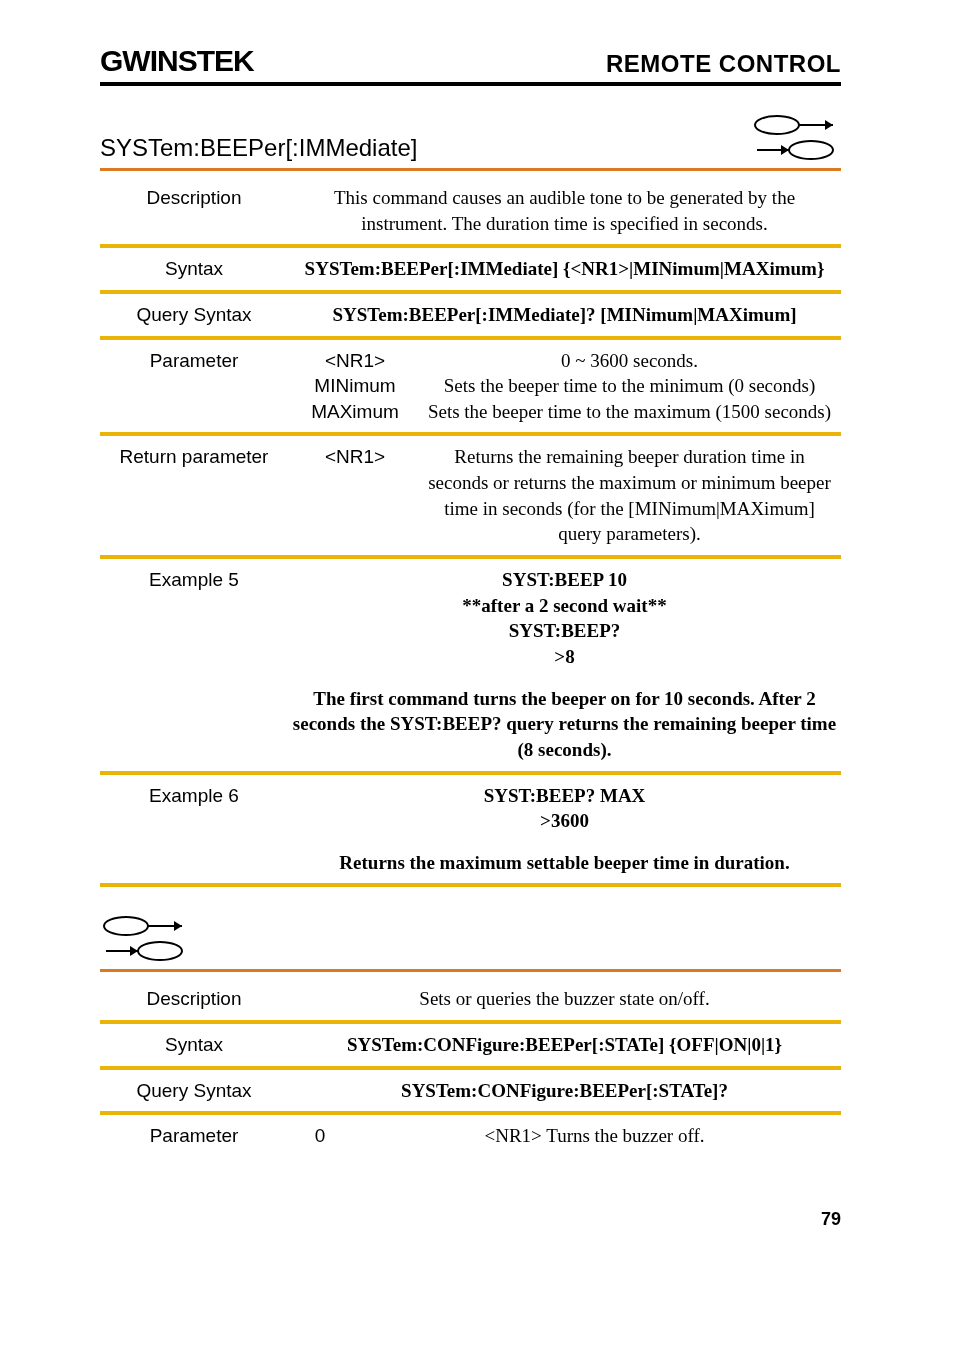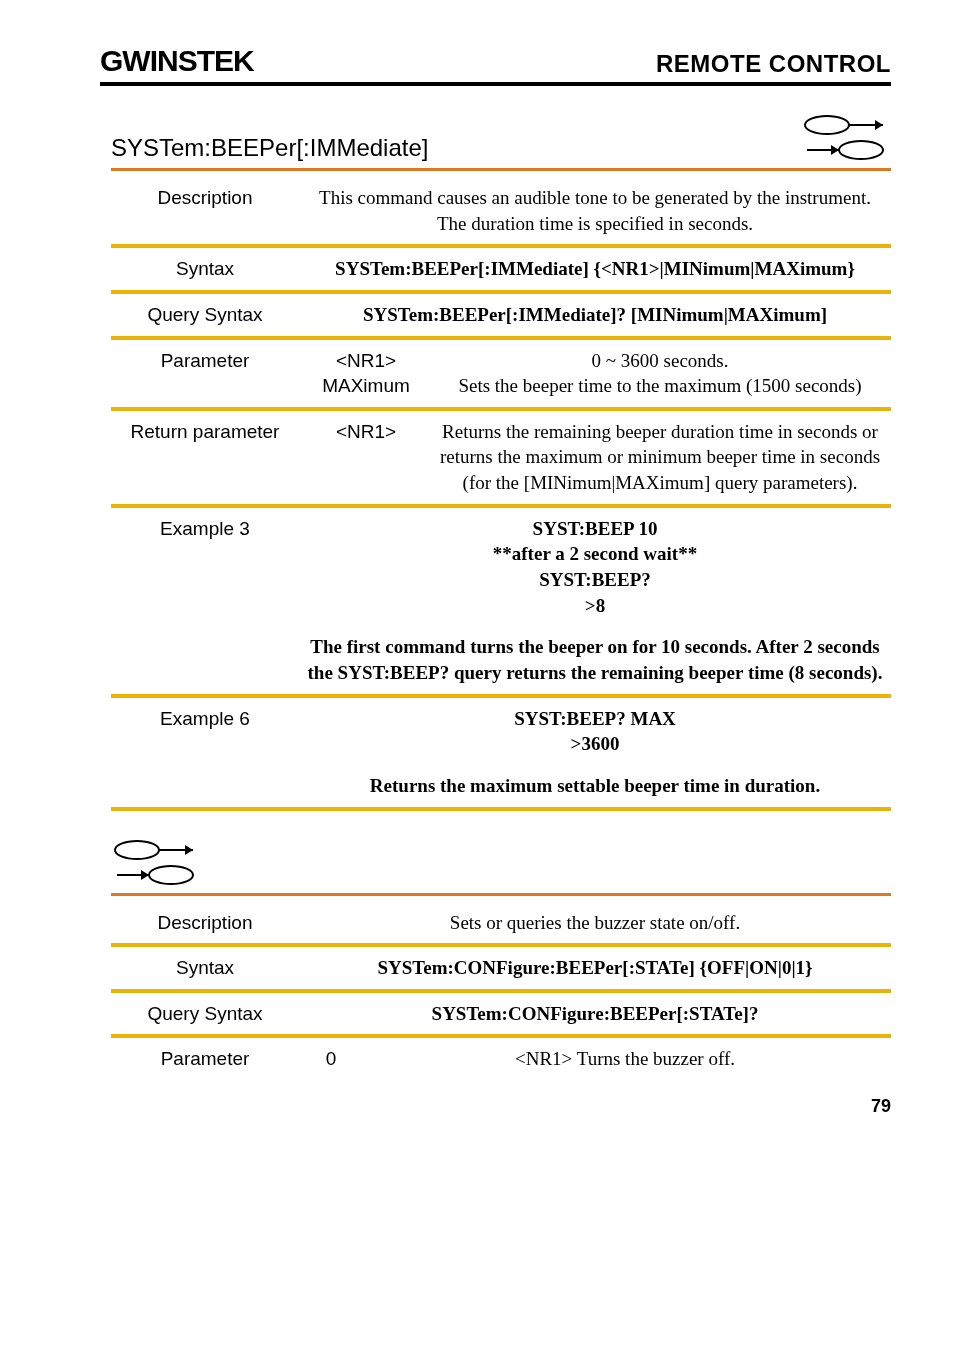--- a/index.html
+++ b/index.html
@@ -4,21 +4,21 @@
 <style>
   * { box-sizing: border-box; }
   body {
     margin: 0;
     background: #fff;
     font-family: Georgia, "Times New Roman", serif;
     color: #000;
     width: 954px;
   }
   .page {
-    padding: 44px 63px 40px 100px;
+    padding: 44px 113px 40px 100px;
   }
   .top-row {
     display: flex;
     justify-content: space-between;
     align-items: flex-end;
     border-bottom: 4px solid #000;
     padding-bottom: 4px;
   }
   .logo {
     font-family: Arial, Helvetica, sans-serif;
@@ -27,21 +27,20 @@
     letter-spacing: -1px;
   }
   .header-right {
     font-family: "Segoe UI", Arial, sans-serif;
     font-weight: 600;
     font-size: 24px;
     letter-spacing: 0.5px;
   }
   .cmd-section {
     margin-top: 28px;
-    margin-left: 11px;
   }
   .cmd-head {
     display: flex;
     justify-content: space-between;
     align-items: flex-end;
     border-bottom: 3px solid #db7a23;
     padding-bottom: 6px;
     margin-bottom: 6px;
   }
   .cmd-title {
@@ -67,21 +66,21 @@
   .serif { font-family: Georgia, "Times New Roman", serif; }
   .sans { font-family: "Segoe UI", Arial, sans-serif; font-weight: bold; }
   .row-border-top td { border-top: 4px solid #eab308; }
   .no-top-pad td { padding-top: 0; }
   .no-bottom-pad td { padding-bottom: 0; }
   .pagenum {
     text-align: right;
     font-family: "Segoe UI", Arial, sans-serif;
     font-weight: 700;
     font-size: 18px;
-    margin-top: 16px;
+    margin-top: 52px;
   }
 </style>
 </head>
 <body>
 
 <div class="page">
   <div class="top-row">
     <div class="logo">GWINSTEK</div>
     <div class="header-right">REMOTE CONTROL</div>
   </div>
@@ -113,32 +112,37 @@
       </tr>
       <tr class="row-border-top">
         <td class="c1">Query Syntax</td>
         <td class="c3 sans" colspan="2">SYSTem:BEEPer[:IMMediate]? [MINimum|MAXimum]</td>
       </tr>
       <tr class="row-border-top no-bottom-pad">
         <td class="c1">Parameter</td>
         <td class="c2">&lt;NR1&gt;</td>
         <td class="c3 serif">0 ~ 3600 seconds.</td>
       </tr>
+      <tr class="no-top-pad no-bottom-pad">
+        <td class="c1"></td>
+        <td class="c2">MINimum</td>
+        <td class="c3 serif">Sets the beeper time to the minimum (0 seconds)</td>
+      </tr>
       <tr class="no-top-pad">
         <td class="c1"></td>
         <td class="c2">MAXimum</td>
         <td class="c3 serif">Sets the beeper time to the maximum (1500 seconds)</td>
       </tr>
       <tr class="row-border-top">
         <td class="c1">Return parameter</td>
         <td class="c2">&lt;NR1&gt;</td>
         <td class="c3 serif">Returns the remaining beeper duration time in seconds or returns the maximum or minimum beeper time in seconds (for the [MINimum|MAXimum] query parameters).</td>
       </tr>
       <tr class="row-border-top">
-        <td class="c1">Example 3</td>
+        <td class="c1">Example 5</td>
         <td class="c3 sans" colspan="2" style="white-space:pre-line;">SYST:BEEP 10
 **after a 2 second wait**
 SYST:BEEP?
 &gt;8</td>
       </tr>
       <tr>
         <td class="c1"></td>
         <td class="c3 sans" colspan="2">The first command turns the beeper on for 10 seconds. After 2 seconds the SYST:BEEP? query returns the remaining beeper time (8 seconds).</td>
       </tr>
       <tr class="row-border-top">

